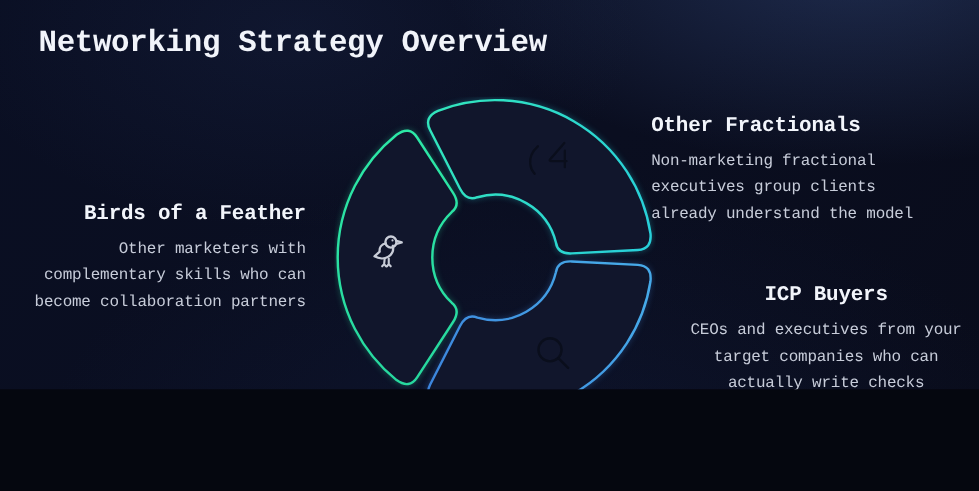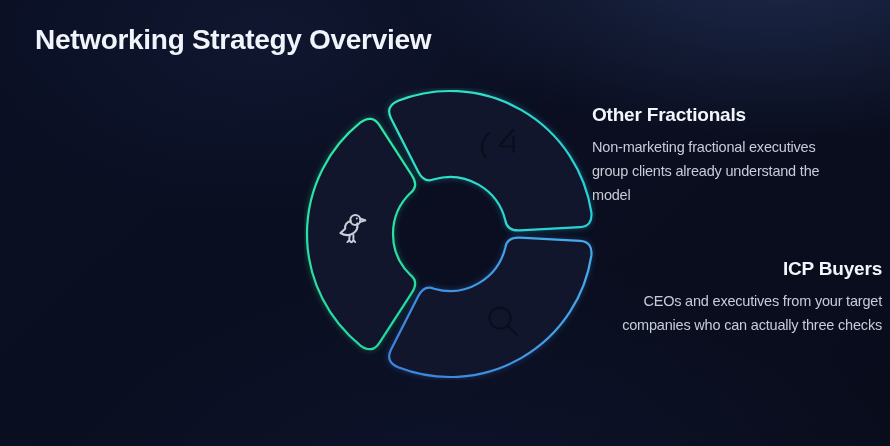--- a/index.html
+++ b/index.html
@@ -1,20 +1,20 @@
 <!DOCTYPE html>
 <html><head>
 <meta charset="utf-8">
 <style>
   html,body{margin:0;padding:0;background:#05070f;}
   .stage{
     position:relative;
-    width:890px;height:446px;
+    width:890px;height:354px;
     overflow:hidden;
-    font-family:Liberation Sans, sans-serif;
+    font-family:Liberation Mono, monospace;
     background:
       radial-gradient(620px 300px at 88% -10%, rgba(70,100,165,.34), rgba(70,100,165,0) 62%),
       radial-gradient(520px 300px at 30% 8%, rgba(45,65,120,.16), rgba(45,65,120,0) 60%),
       radial-gradient(700px 420px at 55% 120%, rgba(25,40,85,.25), rgba(25,40,85,0) 65%),
       linear-gradient(135deg,#0a0f23 0%,#0a0e20 55%,#090c1b 100%);
   }
   .page-title{
     position:absolute;left:35px;top:24px;margin:0;
     font-size:28px;font-weight:700;letter-spacing:-.3px;
     color:#f1f4fa;
@@ -25,47 +25,51 @@
     font-size:19px;font-weight:700;letter-spacing:-.2px;
     color:#f2f5fb;line-height:23px;
   }
   .label p{
     margin:0;
     font-size:14.5px;line-height:24px;letter-spacing:-.2px;
     color:#c7ccd9;
   }
   .label-left{right:612px;top:183px;width:262px;text-align:right;}
   .label-tr{left:592px;top:103px;width:262px;text-align:left;}
-  .label-br{left:620px;top:257px;width:262px;text-align:right;}
+  .label-br{left:620px;top:257px;width:262px;text-align:center;}
   .donut{position:absolute;left:304px;top:88px;width:292px;height:292px;}
   .seg-path{stroke-width:2.2;stroke-linejoin:round;}
   .icon-stroke{fill:none;stroke-linecap:round;stroke-linejoin:round;}
   .footer-note{
     position:absolute;left:0;top:397px;width:890px;margin:0;
     text-align:center;
     font-size:15px;line-height:20px;letter-spacing:-.1px;
     color:#c5cad7;
   }
 </style>
 </head>
 <body>
 
 <div class="stage">
 
   <h1 class="page-title">Networking Strategy Overview</h1>
 
+  <section class="label label-left">
+    <h2>Birds of a Feather</h2>
+    <p>Other marketers with complementary skills who can become collaboration partners</p>
+  </section>
 
   <section class="label label-tr">
     <h2>Other Fractionals</h2>
     <p>Non-marketing fractional executives group clients already understand the model</p>
   </section>
 
   <section class="label label-br">
     <h2>ICP Buyers</h2>
-    <p>CEOs and executives from your target companies who can actually three checks</p>
+    <p>CEOs and executives from your target companies who can actually write checks</p>
   </section>
 
   <svg class="donut" id="donut-svg" viewBox="0 0 292 292">
     <defs id="donut-defs">
         <linearGradient id="g-seg-0" gradientUnits="userSpaceOnUse" x1="80" y1="30" x2="90" y2="262">
           <stop offset="0" stop-color="#2de8a6"></stop>
           <stop offset="1" stop-color="#27d89e"></stop>
         </linearGradient>
         <linearGradient id="g-seg-1" gradientUnits="userSpaceOnUse" x1="50" y1="70" x2="288" y2="140">
           <stop offset="0" stop-color="#33e7b9"></stop>

